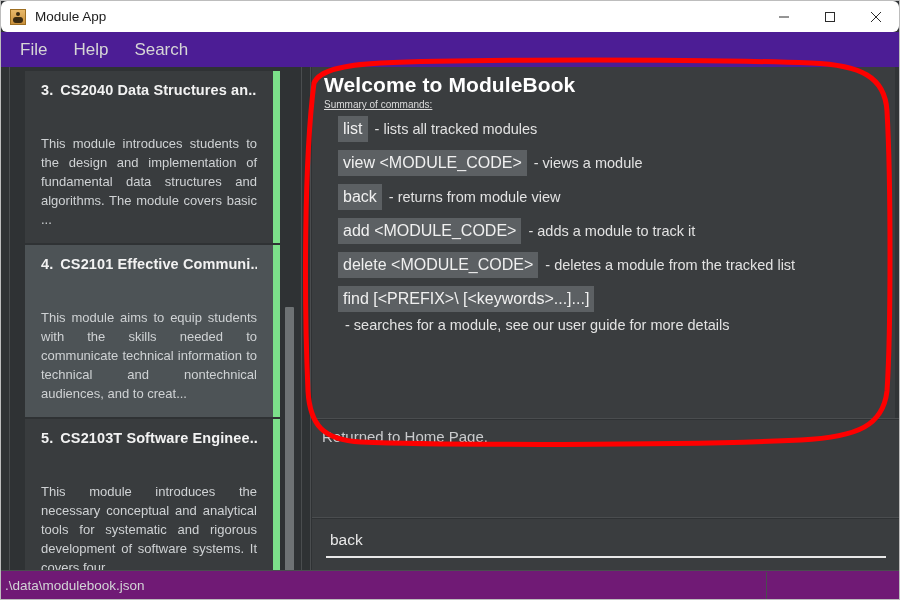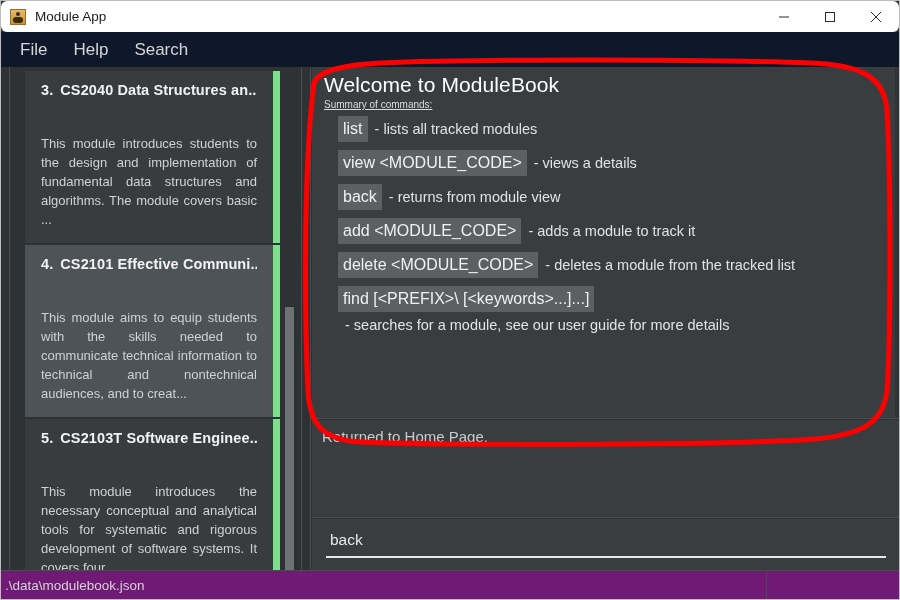--- a/index.html
+++ b/index.html
@@ -81,21 +81,21 @@
     color: #2b2b2b;
   }
   .win-btn svg { display: block; }
 
   
   #menubar {
     position: absolute;
     top: 31px; left: 0;
     width: 100%;
     height: 35px;
-    background: #0f172a;
+    background: #4c1d95;
     display: flex;
     align-items: center;
     box-sizing: border-box;
   }
   .menu-item {
     font-size: 17px;
     color: #d6d6d6;
     padding: 0 13px;
     line-height: 35px;
     white-space: nowrap;
@@ -212,21 +212,21 @@
   #result-scrollbar {
     position: absolute;
     top: 0;
     right: 0;
     width: 5px;
     height: 352px;
     background: #313436;
   }
   #welcome-title {
     font-size: 21px;
-    font-weight: normal;
+    font-weight: bold;
     color: #ffffff;
     margin: 2px 0 2px 4px;
     letter-spacing: 0.1px;
   }
   #summary-label {
     font-size: 10px;
     color: #dcdcdc;
     text-decoration: underline;
     margin: 0 0 6px 4px;
   }
@@ -403,21 +403,21 @@
         <div id="welcome-title">Welcome to ModuleBook</div>
         <div id="summary-label">Summary of commands:</div>
 
         <div class="cmd-row">
           <span class="cmd-chip">list</span>
           <span class="cmd-desc">- lists all tracked modules</span>
         </div>
 
         <div class="cmd-row">
           <span class="cmd-chip">view &lt;MODULE_CODE&gt;</span>
-          <span class="cmd-desc">- views a details</span>
+          <span class="cmd-desc">- views a module</span>
         </div>
 
         <div class="cmd-row">
           <span class="cmd-chip">back</span>
           <span class="cmd-desc">- returns from module view</span>
         </div>
 
         <div class="cmd-row">
           <span class="cmd-chip">add &lt;MODULE_CODE&gt;</span>
           <span class="cmd-desc">- adds a module to track it</span>

